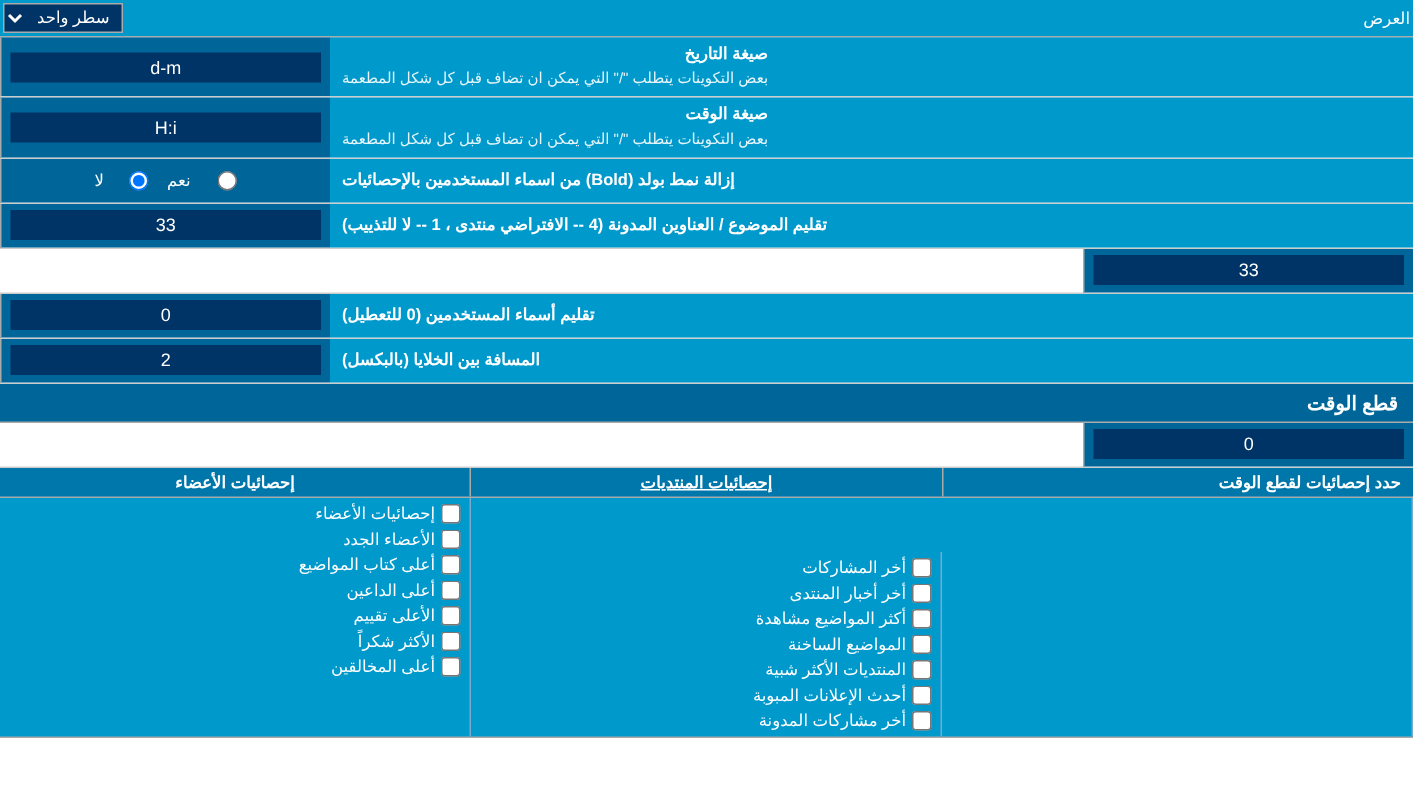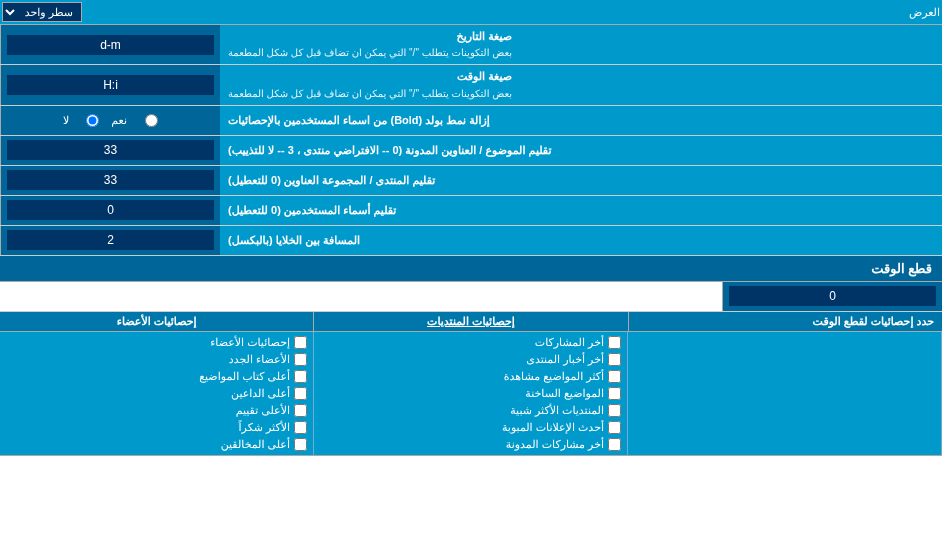--- a/index.html
+++ b/index.html
@@ -169,31 +169,28 @@
     </label>
     <label style="display:flex;align-items:center;gap:17px;cursor:pointer;">
       <input type="radio" name="remove_bold" value="no" checked="" style="">
       <span>لا</span>
     </label>
   </div>
 </div>
 
 <div class="row">
   <div class="label-cell">
-    <div class="label-main">تقليم الموضوع / العناوين المدونة (0 -- الافتراضي منتدى ، 3 -- لا للتذييب)</div>
+    <div class="label-main">تقليم الموضوع / العناوين المدونة (4 -- الافتراضي منتدى ، 1 -- لا للتذييب)</div>
   </div>
   <div class="input-cell">
     <input type="text" value="33" style="">
   </div>
 </div>
 
 <div class="row">
-  <div class="label-cell">
-    <div class="label-main">تقليم المنتدى / المجموعة العناوين (0 للتعطيل)</div>
-  </div>
   <div class="input-cell">
     <input type="text" value="33" style="">
   </div>
 </div>
 
 <div class="row">
   <div class="label-cell">
     <div class="label-main">تقليم أسماء المستخدمين (0 للتعطيل)</div>
   </div>
   <div class="input-cell">
@@ -225,54 +222,54 @@
   <div style="display:flex; direction:rtl; background:#0077aa; border-bottom:1px solid #aaa;">
     <div style="flex:1; padding:3px 8px; color:#fff; font-size:11px; font-weight:bold; text-align:right;">حدد إحصائيات لقطع الوقت</div>
     <div style="flex:1; padding:3px 8px; color:#fff; font-size:11px; font-weight:bold; text-align:center; border-right:1px solid #aaa;text-decoration:underline;">إحصائيات المنتديات</div>
     <div style="flex:1; padding:3px 8px; color:#fff; font-size:11px; font-weight:bold; text-align:center; border-right:1px solid #aaa;">إحصائيات الأعضاء</div>
   </div>
 
   <div class="checkboxes-row">
 
     <div class="checkboxes-col" style="border-right:1px solid #77aacc;"></div>
 
+    <div class="checkboxes-col" style="border-right:1px solid #77aacc;margin-top:36px;">
+      <div class="checkbox-item">
+        <input type="checkbox" style="">
+        <span>أخر المشاركات</span>
+      </div>
+      <div class="checkbox-item">
+        <input type="checkbox" style="">
+        <span>أخر أخبار المنتدى</span>
+      </div>
+      <div class="checkbox-item">
+        <input type="checkbox" style="">
+        <span>أكثر المواضيع مشاهدة</span>
+      </div>
+      <div class="checkbox-item">
+        <input type="checkbox" style="">
+        <span>المواضيع الساخنة</span>
+      </div>
+      <div class="checkbox-item">
+        <input type="checkbox" style="">
+        <span>المنتديات الأكثر شبية</span>
+      </div>
+      <div class="checkbox-item">
+        <input type="checkbox" style="">
+        <span>أحدث الإعلانات المبوبة</span>
+      </div>
+      <div class="checkbox-item">
+        <input type="checkbox" style="">
+        <span>أخر مشاركات المدونة</span>
+      </div>
+    </div>
+
     <div class="checkboxes-col" style="border-right:1px solid #77aacc;">
       <div class="checkbox-item">
         <input type="checkbox" style="">
-        <span>أخر المشاركات</span>
-      </div>
-      <div class="checkbox-item">
-        <input type="checkbox" style="">
-        <span>أخر أخبار المنتدى</span>
-      </div>
-      <div class="checkbox-item">
-        <input type="checkbox" style="">
-        <span>أكثر المواضيع مشاهدة</span>
-      </div>
-      <div class="checkbox-item">
-        <input type="checkbox" style="">
-        <span>المواضيع الساخنة</span>
-      </div>
-      <div class="checkbox-item">
-        <input type="checkbox" style="">
-        <span>المنتديات الأكثر شبية</span>
-      </div>
-      <div class="checkbox-item">
-        <input type="checkbox" style="">
-        <span>أحدث الإعلانات المبوبة</span>
-      </div>
-      <div class="checkbox-item">
-        <input type="checkbox" style="">
-        <span>أخر مشاركات المدونة</span>
-      </div>
-    </div>
-
-    <div class="checkboxes-col" style="border-right:1px solid #77aacc;">
-      <div class="checkbox-item">
-        <input type="checkbox" style="">
         <span>إحصائيات الأعضاء</span>
       </div>
       <div class="checkbox-item">
         <input type="checkbox" style="">
         <span>الأعضاء الجدد</span>
       </div>
       <div class="checkbox-item">
         <input type="checkbox" style="">
         <span>أعلى كتاب المواضيع</span>
       </div>

